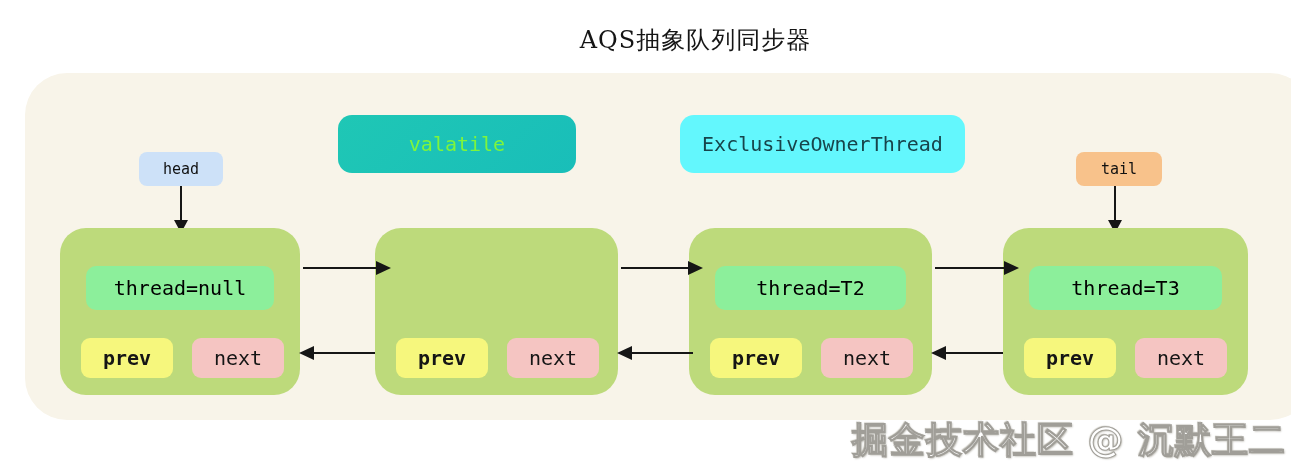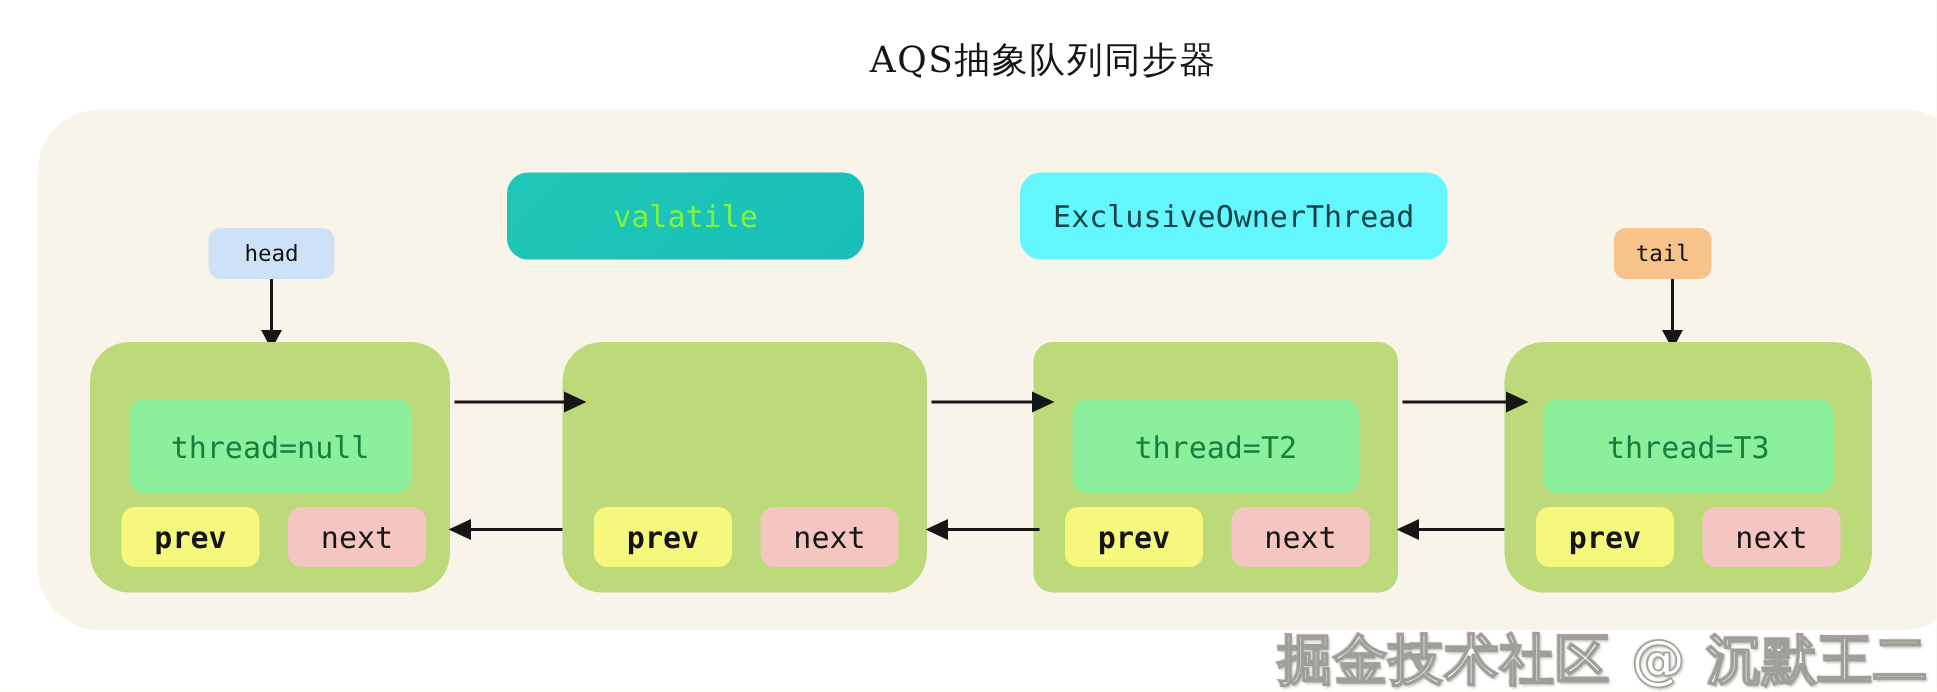--- a/index.html
+++ b/index.html
@@ -36,44 +36,44 @@
     border-radius:14px;display:flex;align-items:center;justify-content:center;
     font-size:20px;color:#17444b;
   }
   
   .ptr-label{
     position:absolute;top:79px;height:34px;border-radius:8px;
     display:flex;align-items:center;justify-content:center;
     font-size:15px;color:#111;
   }
   .head-label{left:114px;width:84px;background:var(--head-bg,#cde1f8);}
-  .tail-label{left:1051px;width:65px;background:var(--tail-bg,#f8c28b);}
+  .tail-label{left:1051px;width:86px;background:var(--tail-bg,#f8c28b);}
   .v-arrow{position:absolute;top:113px;width:14px;height:47px;}
   .v-arrow .line{position:absolute;left:6px;top:0;width:2px;height:36px;background:#161616;}
   .v-arrow .tip{
     position:absolute;left:0;top:34px;width:0;height:0;
     border-left:7px solid transparent;border-right:7px solid transparent;
     border-top:13px solid #161616;
   }
   .head-arrow{left:149px;}
   .tail-arrow{left:1083px;}
   
   .node{
     position:absolute;top:155px;height:167px;width:240px;
     background:var(--node-bg,#bdda7b);border-radius:26px;
   }
   .node-1{left:35px;}
   .node-2{left:350px;width:243px;}
-  .node-3{left:664px;width:243px;border-radius:13px;}
+  .node-3{left:664px;width:243px;}
   .node-4{left:978px;width:245px;}
   .thread-box{
-    position:absolute;left:26px;right:26px;top:38px;height:63px;
+    position:absolute;left:26px;right:26px;top:38px;height:44px;
     background:var(--thread-bg,#8cef9b);border-radius:10px;
     display:flex;align-items:center;justify-content:center;
-    font-size:20px;color:#15803d;
+    font-size:20px;color:#000000;
   }
   .prev-box,.next-box{
     position:absolute;top:110px;height:40px;border-radius:9px;
     display:flex;align-items:center;justify-content:center;
     font-size:20px;color:#151515;
   }
   .prev-box{left:21px;width:92px;background:var(--prev-bg,#f6f77d);font-weight:bold;}
   .next-box{left:132px;width:92px;background:var(--next-bg,#f5c5c2);}
   
   .h-arrow{position:absolute;height:2px;background:#161616;}

